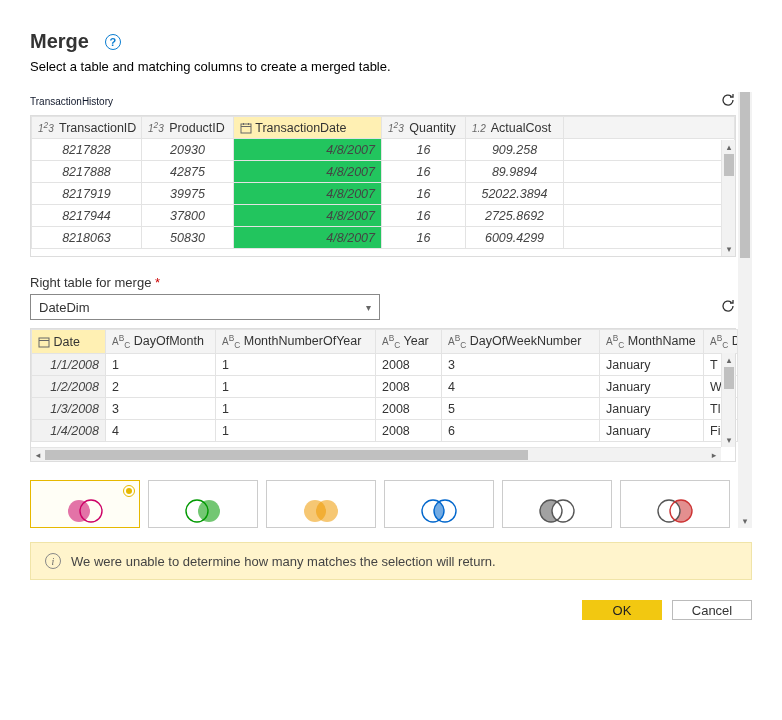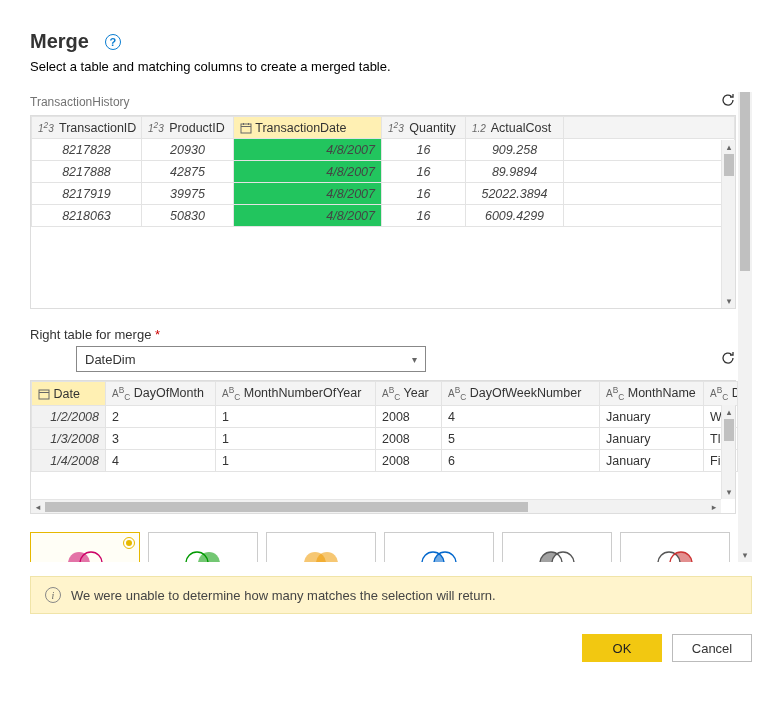--- a/index.html
+++ b/index.html
@@ -39,21 +39,21 @@
   }
   .outer-arrow {
     position: absolute; left: 0; width: 14px; height: 14px;
     font-size: 9px; color: #666; text-align: center; line-height: 14px;
     background: #f2f2f2;
   }
   .outer-arrow.up { top: 0; }
   .outer-arrow.down { bottom: 0; }
 
   .section-head { display: flex; align-items: center; justify-content: space-between; margin-bottom: 4px; }
-  .table-name { font-size: 12px; color: #737373; }
+  .table-name { font-size: 10px; color: #0f172a; }
   .refresh-icon { cursor: pointer; }
 
   .table-wrap {
     border: 1px solid #ddd;
     position: relative;
     margin-bottom: 18px;
   }
   table { border-collapse: collapse; width: 100%; table-layout: fixed; }
   th, td {
     border: 1px solid #e3e3e3;
@@ -109,21 +109,21 @@
   }
   .inner-arrow-h {
     position: absolute; width: 14px; height: 14px; font-size: 9px;
     text-align: center; line-height: 14px; color: #666;
   }
   .inner-arrow-h.left { left: 0; }
   .inner-arrow-h.right { right: 0; }
 
   .field-label { font-size: 13px; margin-bottom: 4px; }
   .req { color: #c00; }
-  .select-row { display: flex; gap: 8px; align-items: center; margin-bottom: 8px; margin-left: 46px; }
+  .select-row { display: flex; gap: 8px; align-items: center; margin-bottom: 8px; }
   .select {
     flex: 0 0 350px;
     border: 1px solid #888; height: 26px;
     display: flex; align-items: center; justify-content: space-between;
     padding: 0 8px; font-size: 13px; background: #fff;
   }
   .chev { font-size: 10px; color: #666; }
 
   .joinkind-row { display: flex; gap: 8px; }
   .join-tile {
@@ -145,21 +145,21 @@
     display: flex; align-items: center; gap: 10px; font-size: 13px; color: #444;
   }
   .info-icon {
     width: 16px; height: 16px; border-radius: 50%; border: 1.5px solid #888;
     display: flex; align-items: center; justify-content: center; font-size: 10px;
     color: #666; font-style: italic; font-family: Georgia, serif;
   }
 
   .footer { display: flex; justify-content: flex-end; gap: 10px; margin-top: 20px; }
   .btn {
-    min-width: 80px; height: 28px; display: flex; align-items: center;
+    min-width: 80px; height: 20px; display: flex; align-items: center;
     justify-content: center; font-size: 13px; cursor: pointer;
   }
   .btn-primary { background: #f2c811; border: 1px solid #f2c811; color: #222; }
   .btn-secondary { background: #fff; border: 1px solid #bbb; color: #333; }
 
   .tbl2-wrap { padding-bottom: 10px; }
 </style>
 </head>
 <body>
 
@@ -175,21 +175,21 @@
 
   <div class="section-head">
     <div class="table-name">TransactionHistory</div>
     <span class="refresh-icon">
       <svg width="16" height="16" viewBox="0 0 16 16">
           <path fill="none" stroke="#333" stroke-width="1.3" d="M13 8a5 5 0 1 1-1.8-3.8M13 2v3h-3"></path>
         </svg>
     </span>
   </div>
 
-  <div class="table-wrap" style="height:194px">
+  <div class="table-wrap" style="height:142px">
     <table>
       <colgroup>
         <col style="width:110px">
           <col style="width:92px">
           <col style="width:148px">
           <col style="width:84px">
           <col style="width:98px">
           <col>
       </colgroup>
       <thead>
@@ -234,20 +234,28 @@
           </tr>
           <tr>
             <td class="num">8217919</td>
             <td class="num">39975</td>
             <td class="date sel">4/8/2007</td>
             <td class="num">16</td>
             <td class="num">52022.3894</td>
             <td></td>
           </tr>
           <tr>
+            <td class="num">8217944</td>
+            <td class="num">37800</td>
+            <td class="date sel">4/8/2007</td>
+            <td class="num">16</td>
+            <td class="num">2725.8692</td>
+            <td></td>
+          </tr>
+          <tr>
             <td class="num">8218063</td>
             <td class="num">50830</td>
             <td class="date sel">4/8/2007</td>
             <td class="num">16</td>
             <td class="num">6009.4299</td>
             <td></td>
           </tr>
         </tbody>
     </table>
     <div class="inner-scroll-v">
@@ -293,20 +301,29 @@
         <th><span class="type-txt">A<sup>B</sup><sub>C</sub></span> <span>DayOfMonth</span></th>
         <th><span class="type-txt">A<sup>B</sup><sub>C</sub></span> <span>MonthNumberOfYear</span></th>
         <th><span class="type-txt">A<sup>B</sup><sub>C</sub></span> <span>Year</span></th>
         <th><span class="type-txt">A<sup>B</sup><sub>C</sub></span> <span>DayOfWeekNumber</span></th>
         <th><span class="type-txt">A<sup>B</sup><sub>C</sub></span> <span>MonthName</span></th>
         <th><span class="type-txt">A<sup>B</sup><sub>C</sub></span> <span>D</span></th>
       </tr>
         </thead>
       <tbody id="tbl2-body">
           <tr>
+            <td class="date2">1/1/2008</td>
+            <td class="txt">1</td>
+            <td class="txt">1</td>
+            <td class="txt">2008</td>
+            <td class="txt">3</td>
+            <td class="txt">January</td>
+            <td class="txt">T</td>
+          </tr>
+          <tr>
             <td class="date2">1/2/2008</td>
             <td class="txt">2</td>
             <td class="txt">1</td>
             <td class="txt">2008</td>
             <td class="txt">4</td>
             <td class="txt">January</td>
             <td class="txt">W</td>
           </tr>
           <tr>
             <td class="date2">1/3/2008</td>

